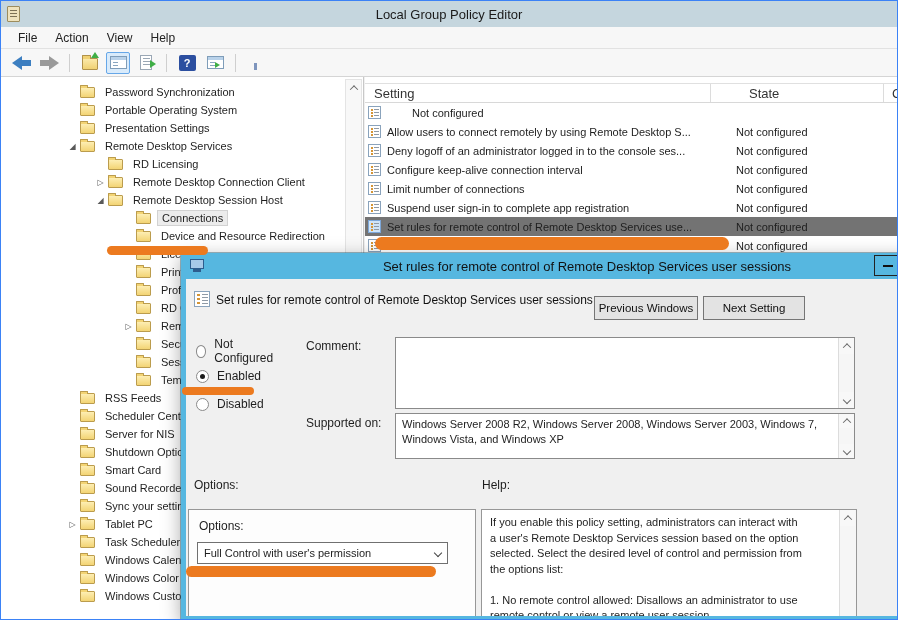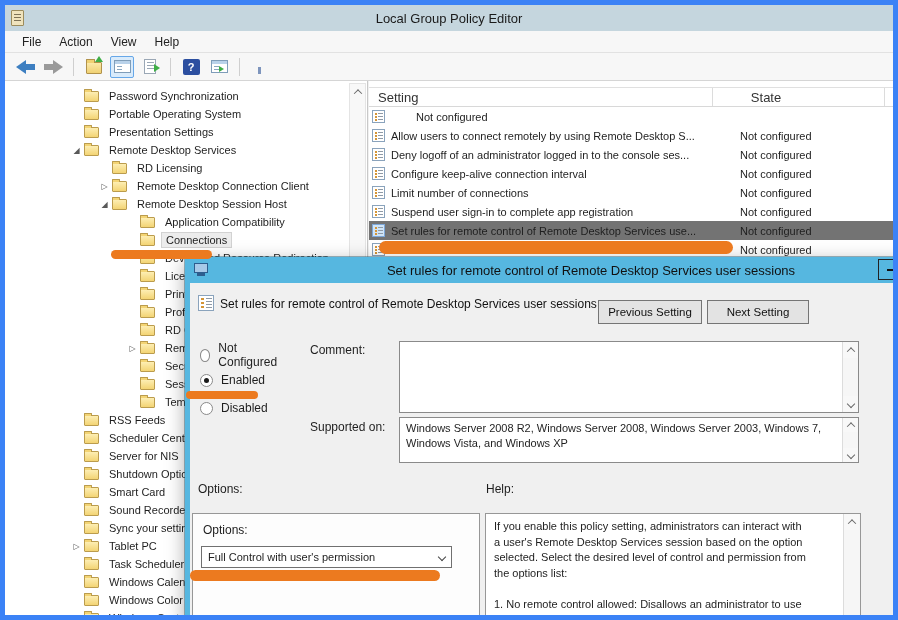--- a/index.html
+++ b/index.html
@@ -1,18 +1,18 @@
 <!DOCTYPE html>
 <html><head>
 <meta charset="utf-8">
 <style>
   * { margin:0; padding:0; box-sizing:border-box; }
   html,body { width:898px; height:620px; overflow:hidden; }
   body { font-family:"Liberation Sans","DejaVu Sans",sans-serif; font-size:11px; color:#1e1e1e; background:#fff; }
-  #window { position:relative; width:898px; height:620px; background:#f0f0f0; border:5px solid #3b82f6; overflow:hidden; }
+  #window { position:relative; width:898px; height:620px; background:#f0f0f0; border:1px solid #3b82f6; overflow:hidden; }
 
   
   .titlebar { position:absolute; left:0; top:0; width:100%; height:26px; background:#c5d6de; display:flex; align-items:center; }
   .titlebar .app-title { position:absolute; left:0; right:0; text-align:center; font-size:13px; color:#1a1a1a; }
   .scroll-icon { position:relative; width:13px; height:16px; margin-left:6px; background:#efe3bd; border:1px solid #9c8c5d; border-radius:1px; z-index:2; }
   .scroll-icon::before { content:""; position:absolute; left:2px; top:3px; width:7px; height:8px;
      background:repeating-linear-gradient(to bottom,#7d7256 0 1px,transparent 1px 3px); }
   .menubar { position:absolute; left:0; top:26px; width:100%; height:22px; background:#f7f7f7; border-bottom:1px solid #e2e2e2; display:flex; align-items:center; padding-left:8px; }
   .menu-item { font-size:12px; padding:2px 9px; color:#222; }
   .toolbar { position:absolute; left:0; top:48px; width:100%; height:28px; background:#f7f7f7; border-bottom:1px solid #d5d5d5; display:flex; align-items:center; padding-left:8px; gap:4px; }
@@ -217,25 +217,20 @@
           <span class="lbl">Remote Desktop Connection Client</span>
         </div>
         <div class="tree-row lvl2">
           <span class="twisty">◢</span>
           <span class="folder"></span>
           <span class="lbl">Remote Desktop Session Host</span>
         </div>
         <div class="tree-row lvl3">
           <span class="twisty"></span>
           <span class="folder"></span>
-          <span class="lbl">Application Compatibility</span>
-        </div>
-        <div class="tree-row lvl3">
-          <span class="twisty"></span>
-          <span class="folder"></span>
           <span class="lbl sel">Connections</span>
         </div>
         <div class="tree-row lvl3">
           <span class="twisty"></span>
           <span class="folder"></span>
           <span class="lbl">Device and Resource Redirection</span>
         </div>
         <div class="tree-row lvl3">
           <span class="twisty"></span>
           <span class="folder"></span>
@@ -408,21 +403,21 @@
             <span class="box-glyph"></span>
           </span>
         <span class="winbtn close">
             <span>X</span>
           </span>
       </span>
     </div>
     <div class="dlg-body">
       <span class="policy-row-icon"></span>
       <span class="policy-name">Set rules for remote control of Remote Desktop Services user sessions</span>
-      <button class="dlg-btn btn-prev">Previous Setting</button>
+      <button class="dlg-btn btn-prev">Previous Windows</button>
       <button class="dlg-btn btn-next">Next Setting</button>
 
       <div class="radio-group" id="radio-group">
           <div class="radio-row" style="top: 0px;">
             <span class="radio-circle"></span>
             <span class="radio-label">Not Configured</span>
           </div>
           <div class="radio-row" style="top: 32px;">
             <span class="radio-circle checked"></span>
             <span class="radio-label">Enabled</span>

